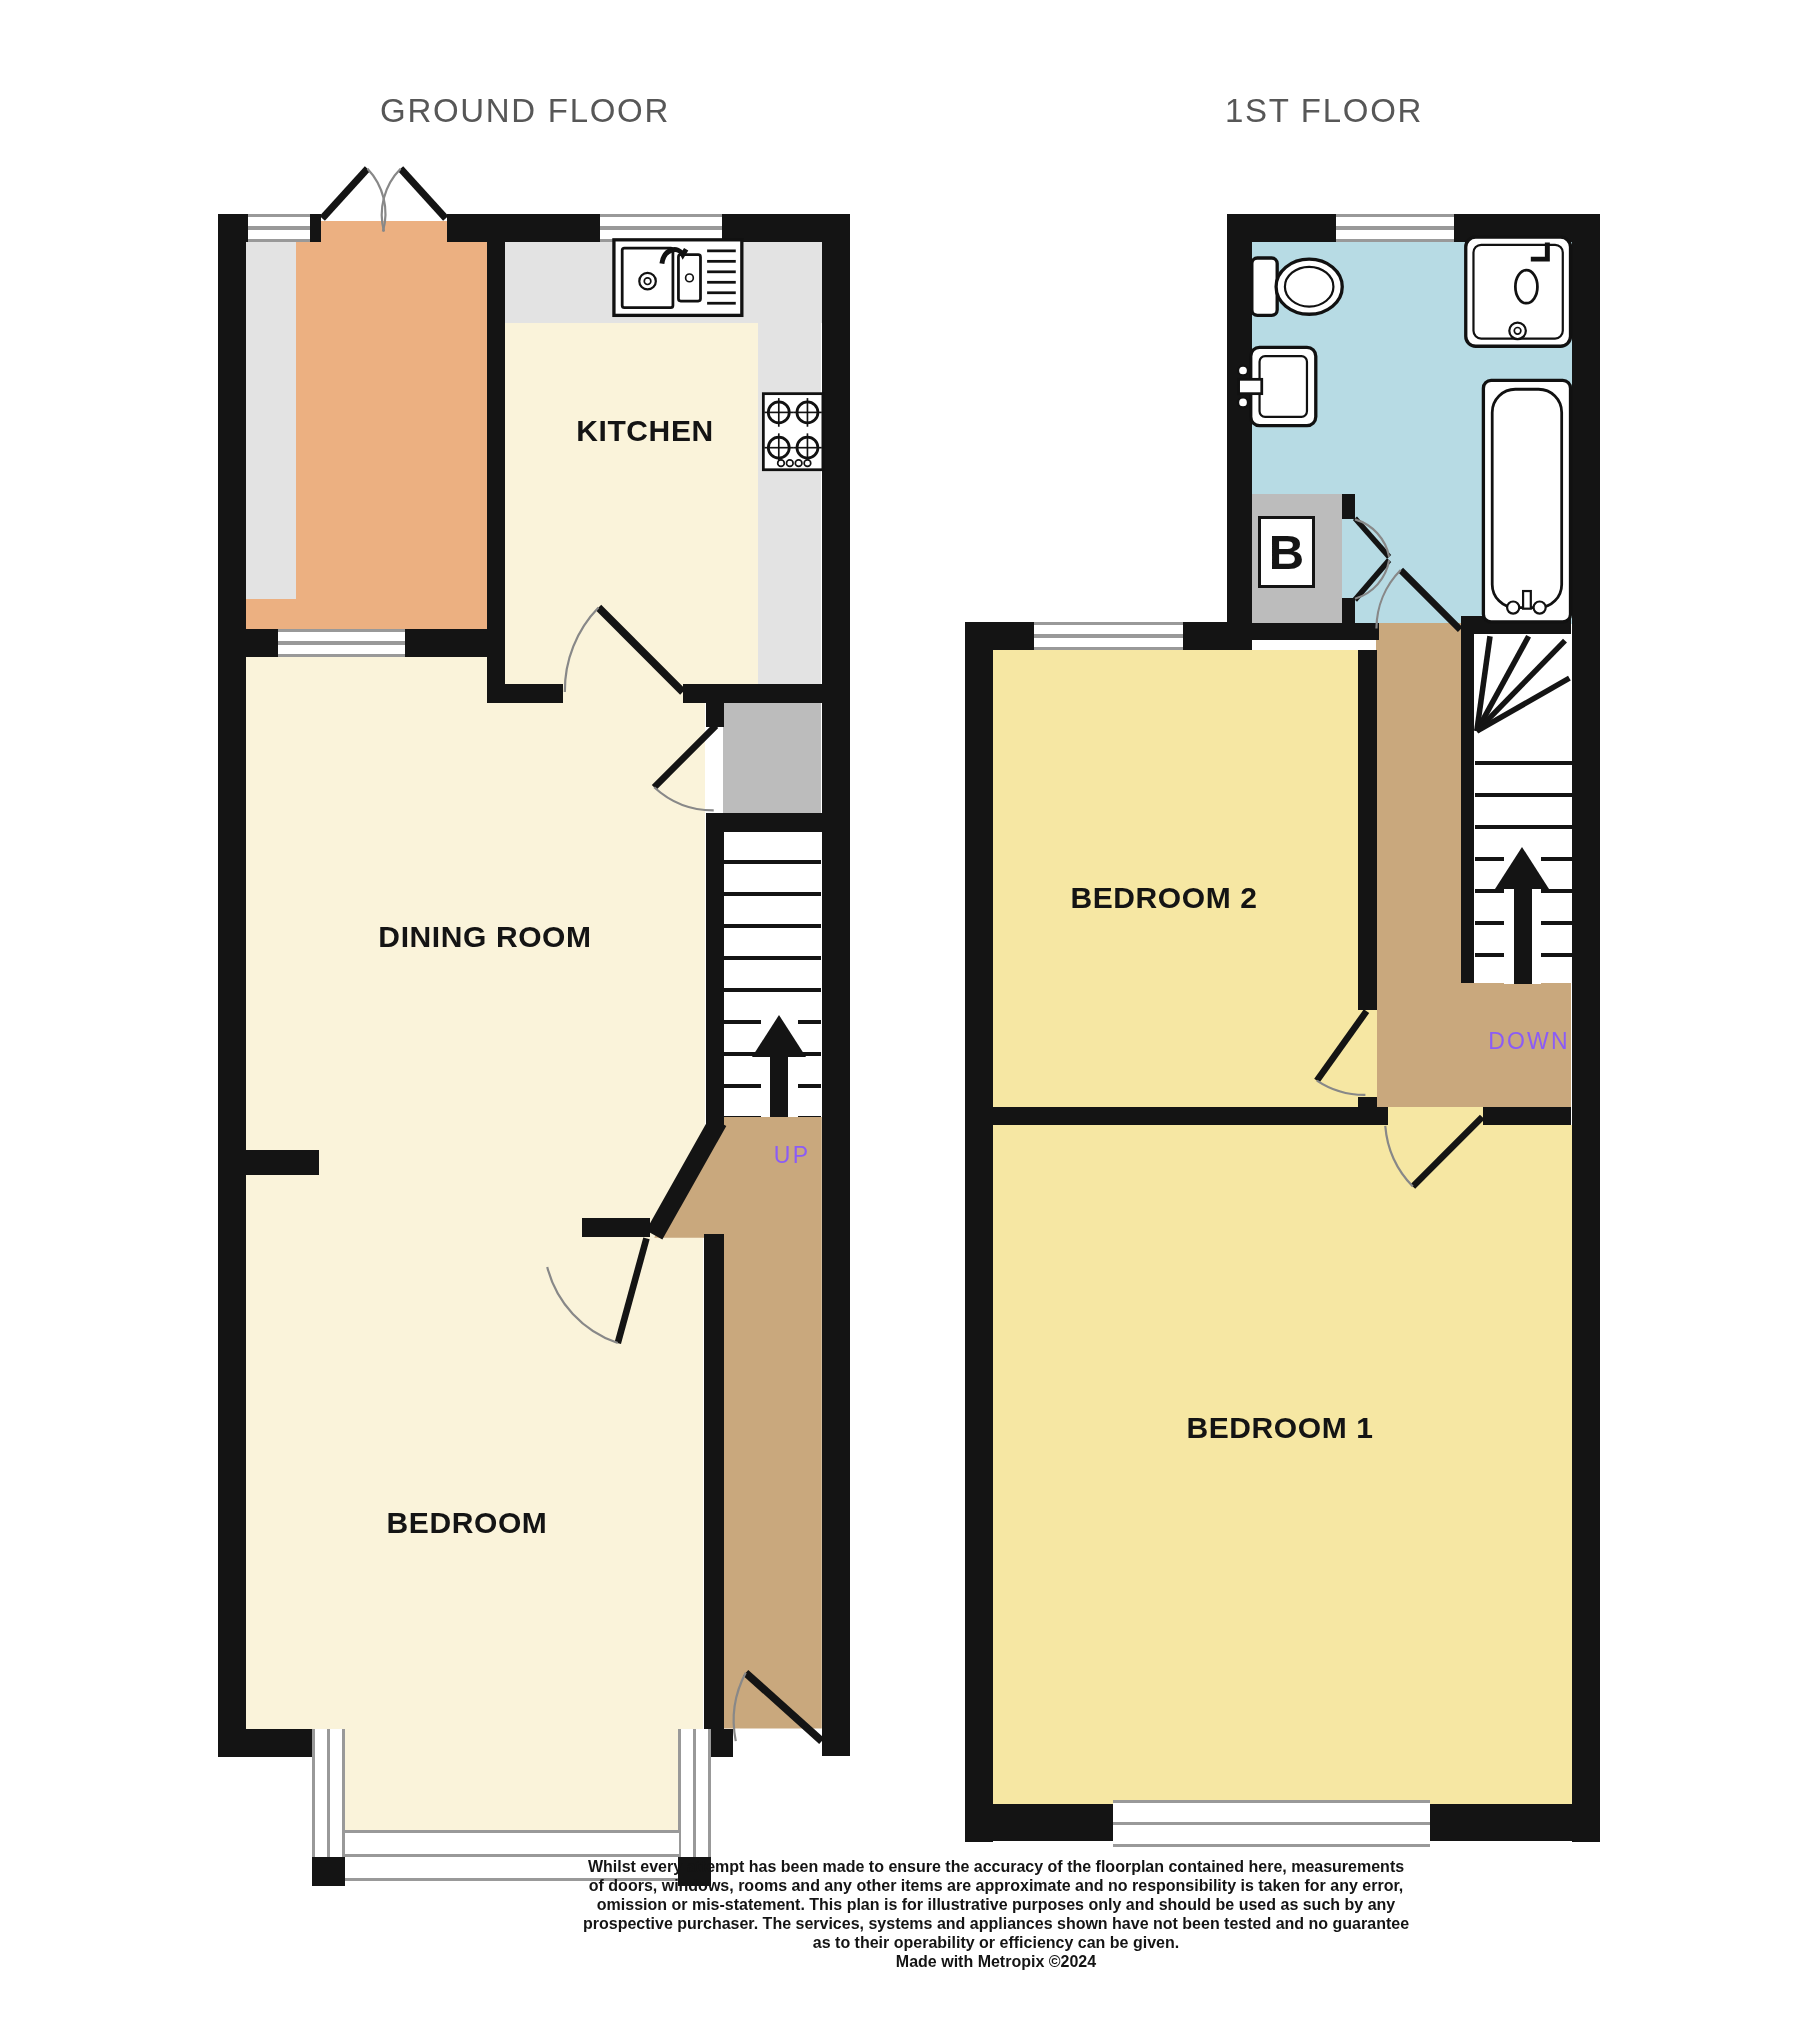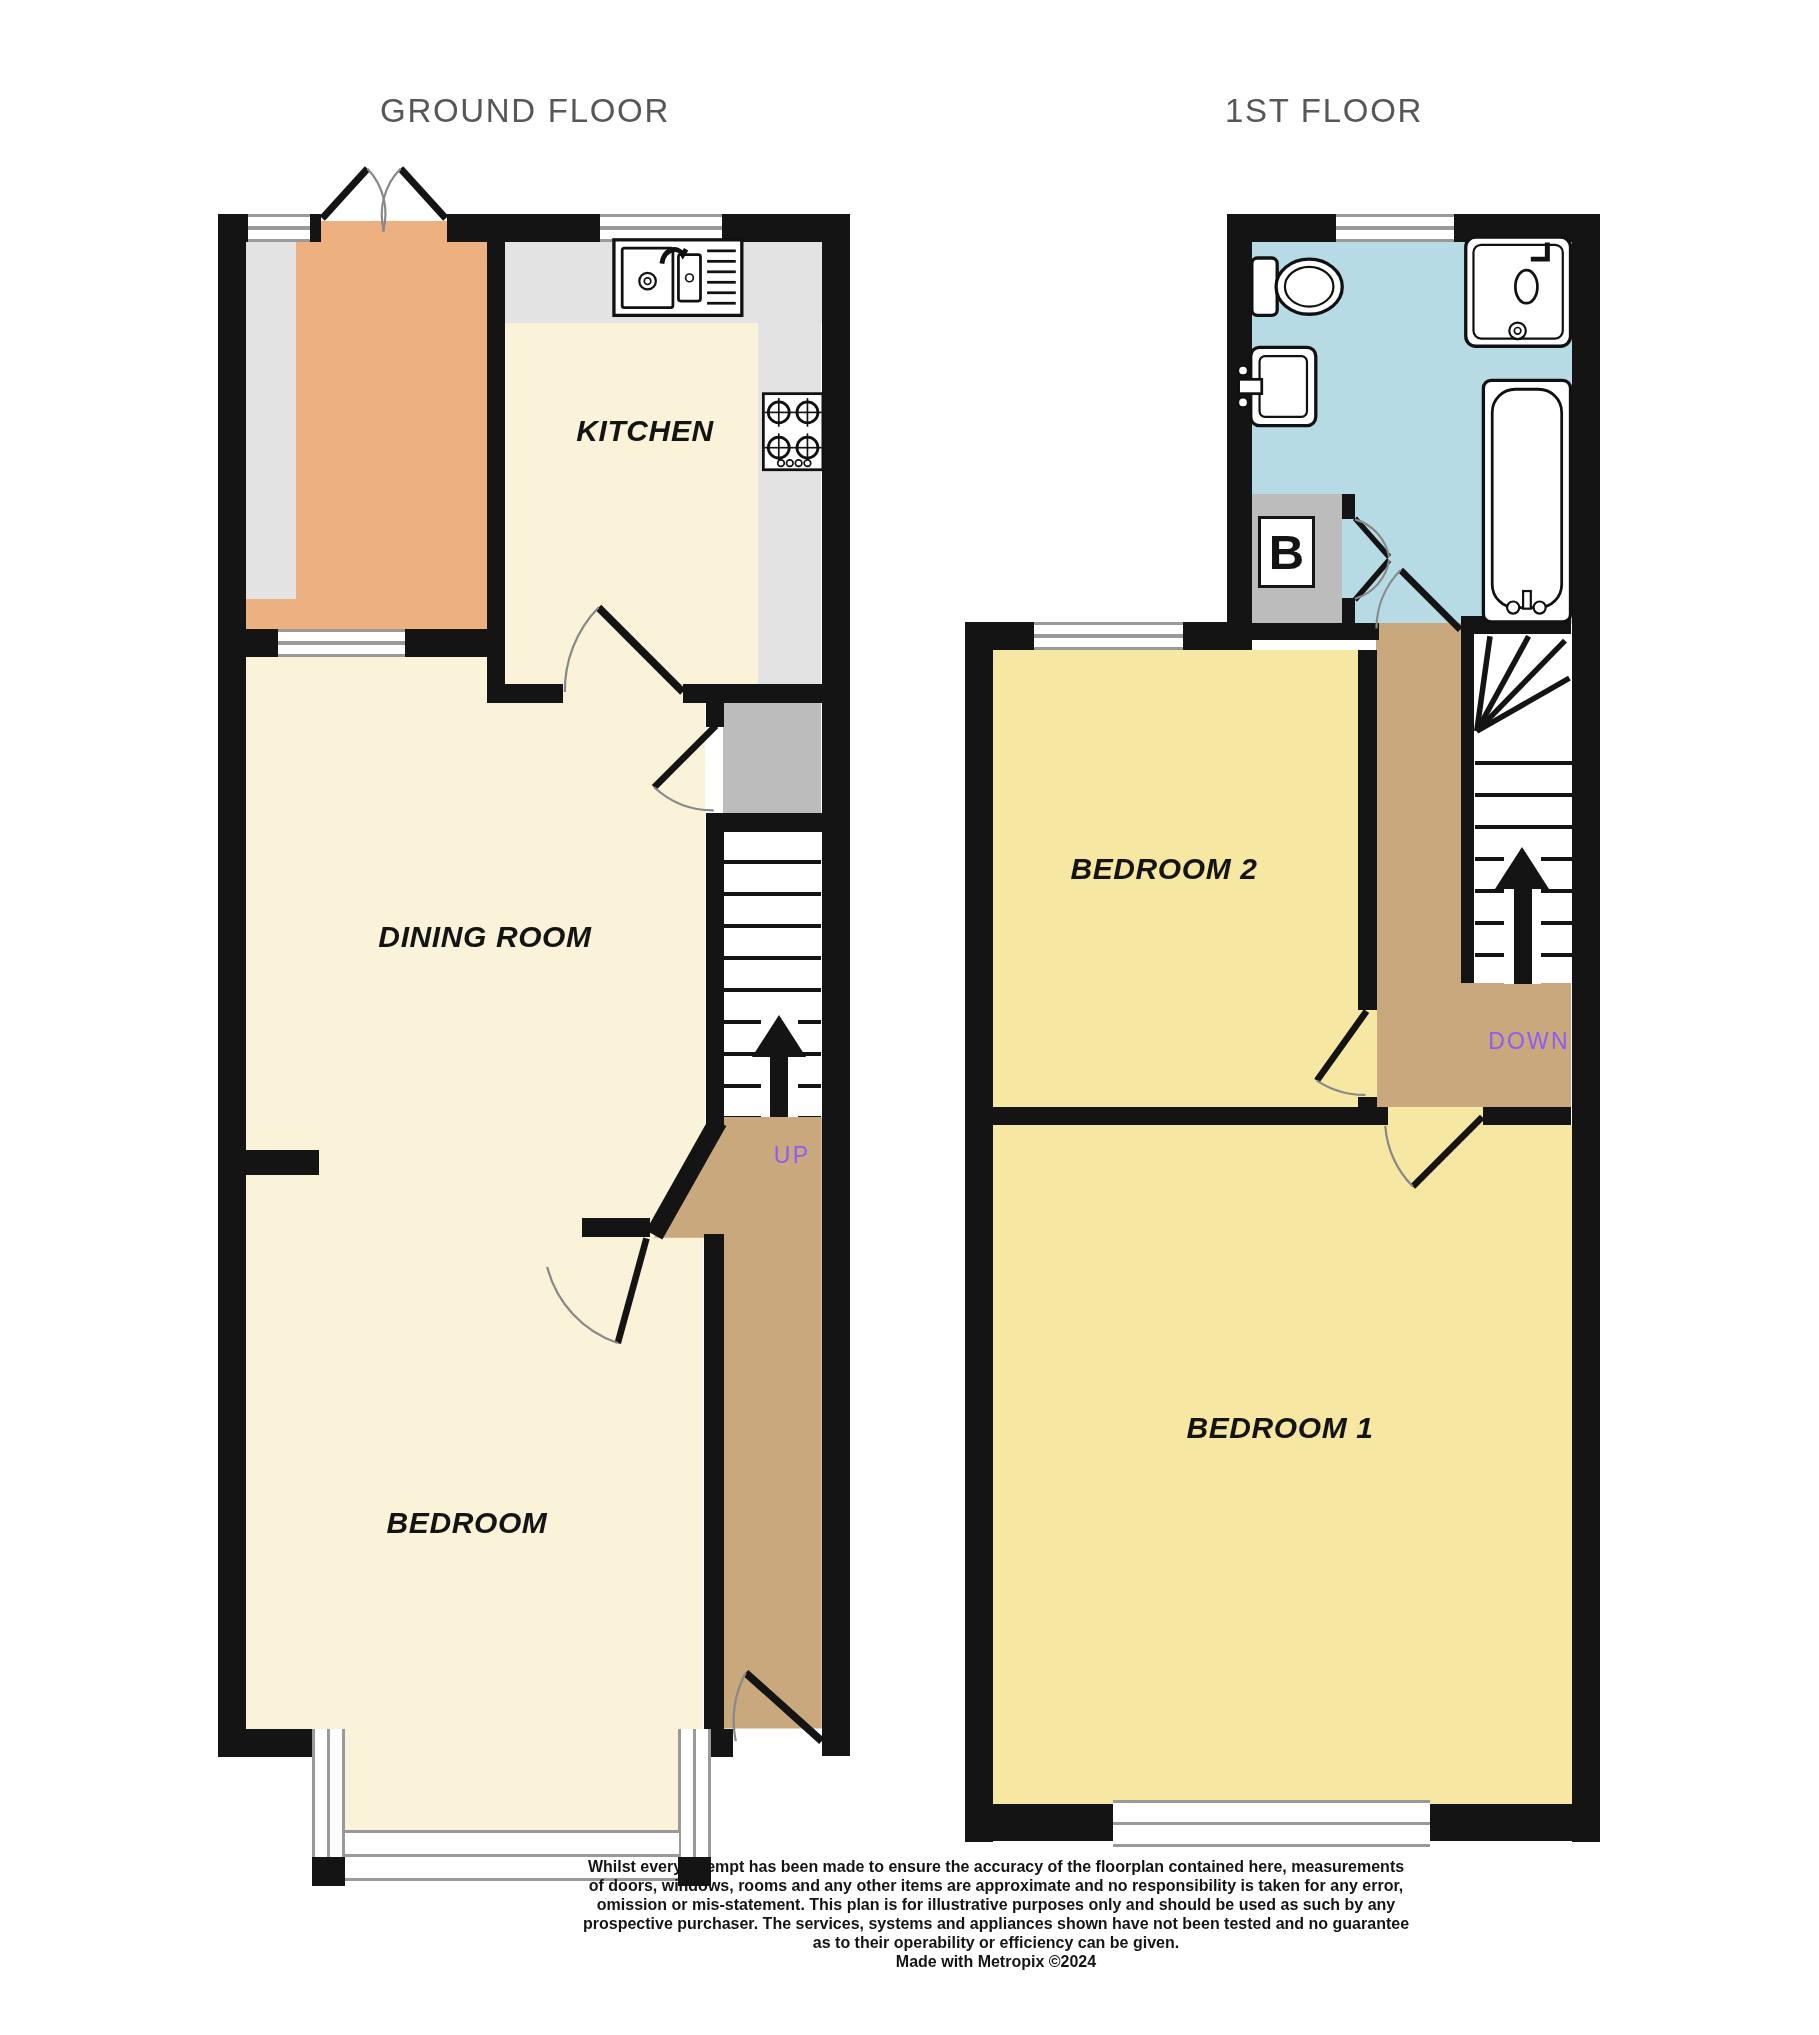--- a/index.html
+++ b/index.html
@@ -4,21 +4,21 @@
 <style>
   html,body{margin:0;padding:0;background:#fff;}
   .canvas{position:relative;width:1820px;height:2035px;background:#ffffff;overflow:hidden;
           font-family:"Liberation Sans", sans-serif;}
   .abs{position:absolute;}
   .wall{position:absolute;background:#141414;}
   .floor{position:absolute;}
   .floor-title{position:absolute;transform:translate(-50%,-50%);font-size:33px;color:#575757;
                letter-spacing:1.7px;white-space:nowrap;}
   .room-label{position:absolute;transform:translate(-50%,-50%);font-size:30px;font-weight:700;
-              color:#141414;letter-spacing:0.6px;white-space:nowrap;font-style:italic;}
+              color:#141414;letter-spacing:0.6px;white-space:nowrap;}
   .stair-label{position:absolute;transform:translate(-50%,-50%);font-size:23px;color:#8b5cf6;
                letter-spacing:2.2px;white-space:nowrap;}
   .win-h{position:absolute;background:linear-gradient(to bottom,#999 0 3.3px,#fff 3.3px calc(50% - 1.7px),
          #999 calc(50% - 1.7px) calc(50% + 1.7px),#fff calc(50% + 1.7px) calc(100% - 3.3px),#999 calc(100% - 3.3px) 100%);}
   .win-v{position:absolute;background:linear-gradient(to right,#999 0 3.3px,#fff 3.3px calc(50% - 1.7px),
          #999 calc(50% - 1.7px) calc(50% + 1.7px),#fff calc(50% + 1.7px) calc(100% - 3.3px),#999 calc(100% - 3.3px) 100%);}
   .stairs{position:absolute;background:repeating-linear-gradient(to bottom,#ffffff 0 28px,#141414 28px 32px);}
   .arrow-head{position:absolute;width:0;height:0;border-left:27.6px solid transparent;
               border-right:27.6px solid transparent;border-bottom:42px solid #141414;}
   .arrow-shaft{position:absolute;background:#141414;}
@@ -242,21 +242,21 @@
       <rect x="2706" y="706" width="126" height="396" rx="42" fill="#fff" stroke="#111" stroke-width="5"></rect>
       <circle cx="2744" cy="1102" r="11" fill="#fff" stroke="#111" stroke-width="4"></circle>
       <circle cx="2792" cy="1102" r="11" fill="#fff" stroke="#111" stroke-width="4"></circle>
       <rect x="2762" y="1072" width="14" height="32" fill="#fff" stroke="#111" stroke-width="4"></rect>
     </g>
   </svg>
 
   <div class="room-label" style="left:645px;top:431px;">KITCHEN</div>
   <div class="room-label" style="left:485px;top:937px;">DINING ROOM</div>
   <div class="room-label" style="left:467px;top:1523px;">BEDROOM</div>
-  <div class="room-label" style="left:1164px;top:869px;">BEDROOM 2</div>
+  <div class="room-label" style="left:1164px;top:898px;">BEDROOM 2</div>
   <div class="room-label" style="left:1280px;top:1428px;">BEDROOM 1</div>
   <div class="stair-label" style="left:792px;top:1155px;">UP</div>
   <div class="stair-label" style="left:1529px;top:1041px;">DOWN</div>
   <div class="b-box" style="left:1258px;top:516px;width:51px;height:66px;">B</div>
 
   <div class="disclaimer">
     <div>Whilst every attempt has been made to ensure the accuracy of the floorplan contained here, measurements</div>
     <div>of doors, windows, rooms and any other items are approximate and no responsibility is taken for any error,</div>
     <div>omission or mis-statement. This plan is for illustrative purposes only and should be used as such by any</div>
     <div>prospective purchaser. The services, systems and appliances shown have not been tested and no guarantee</div>

